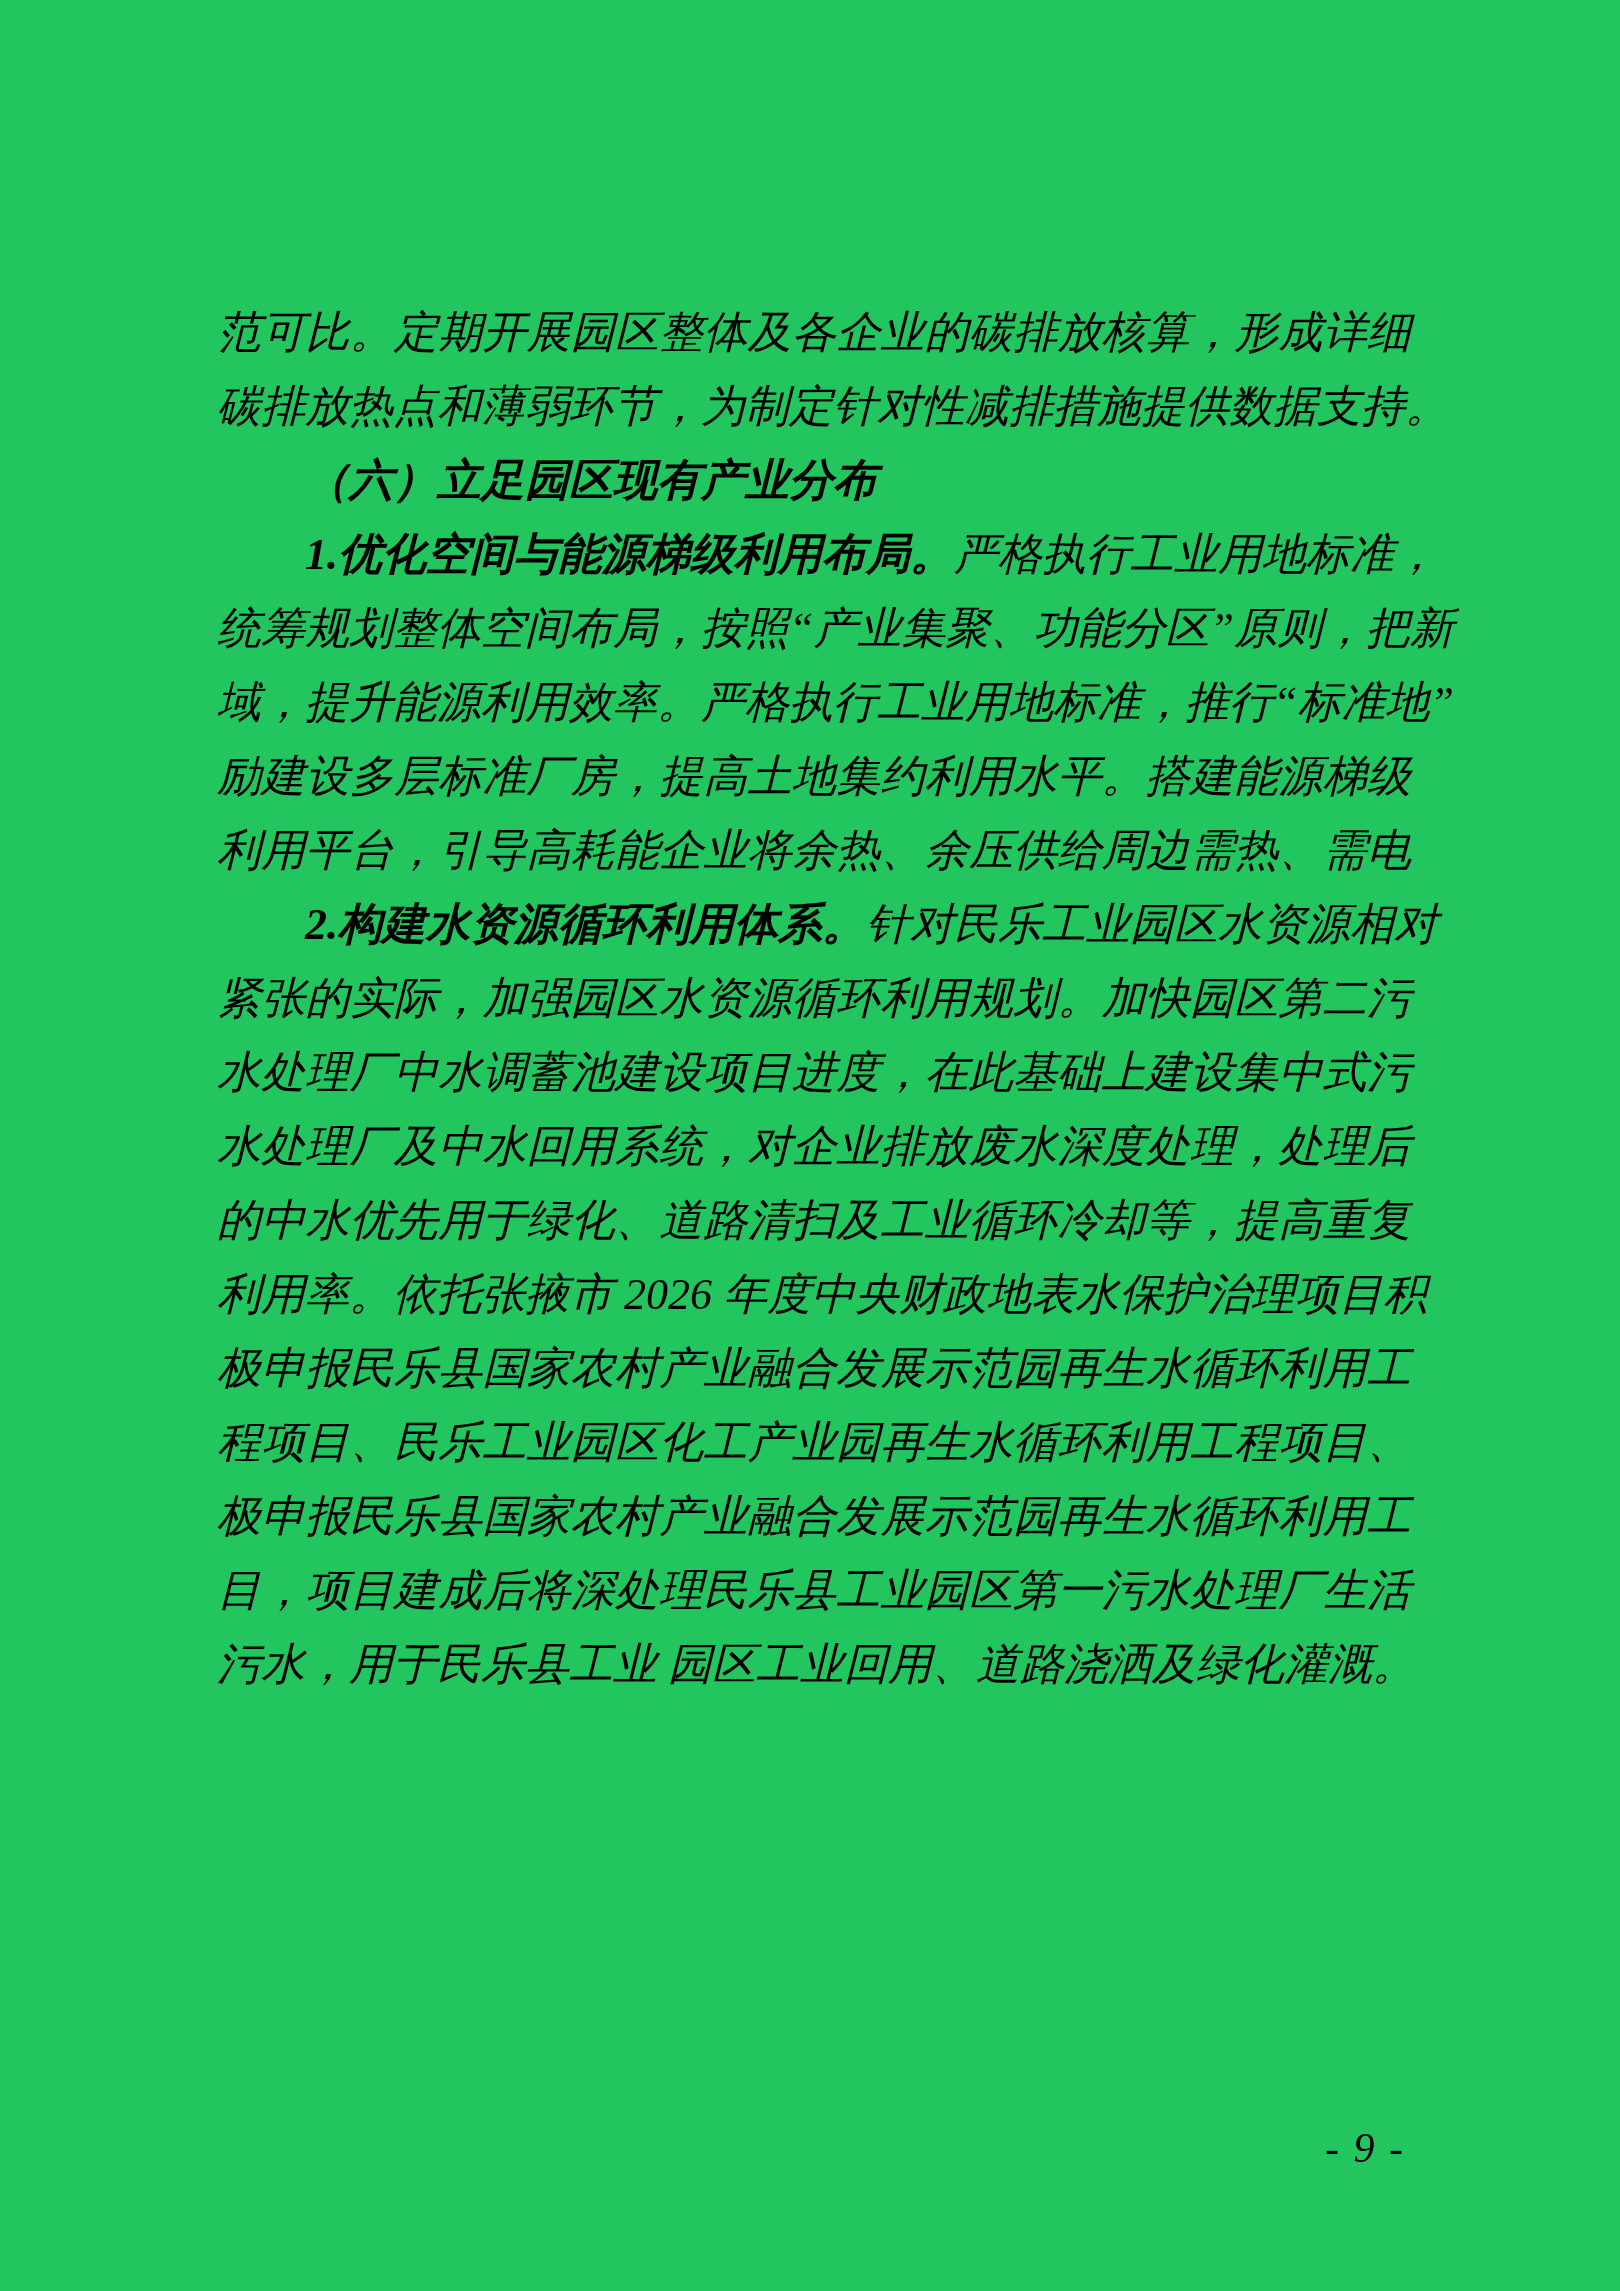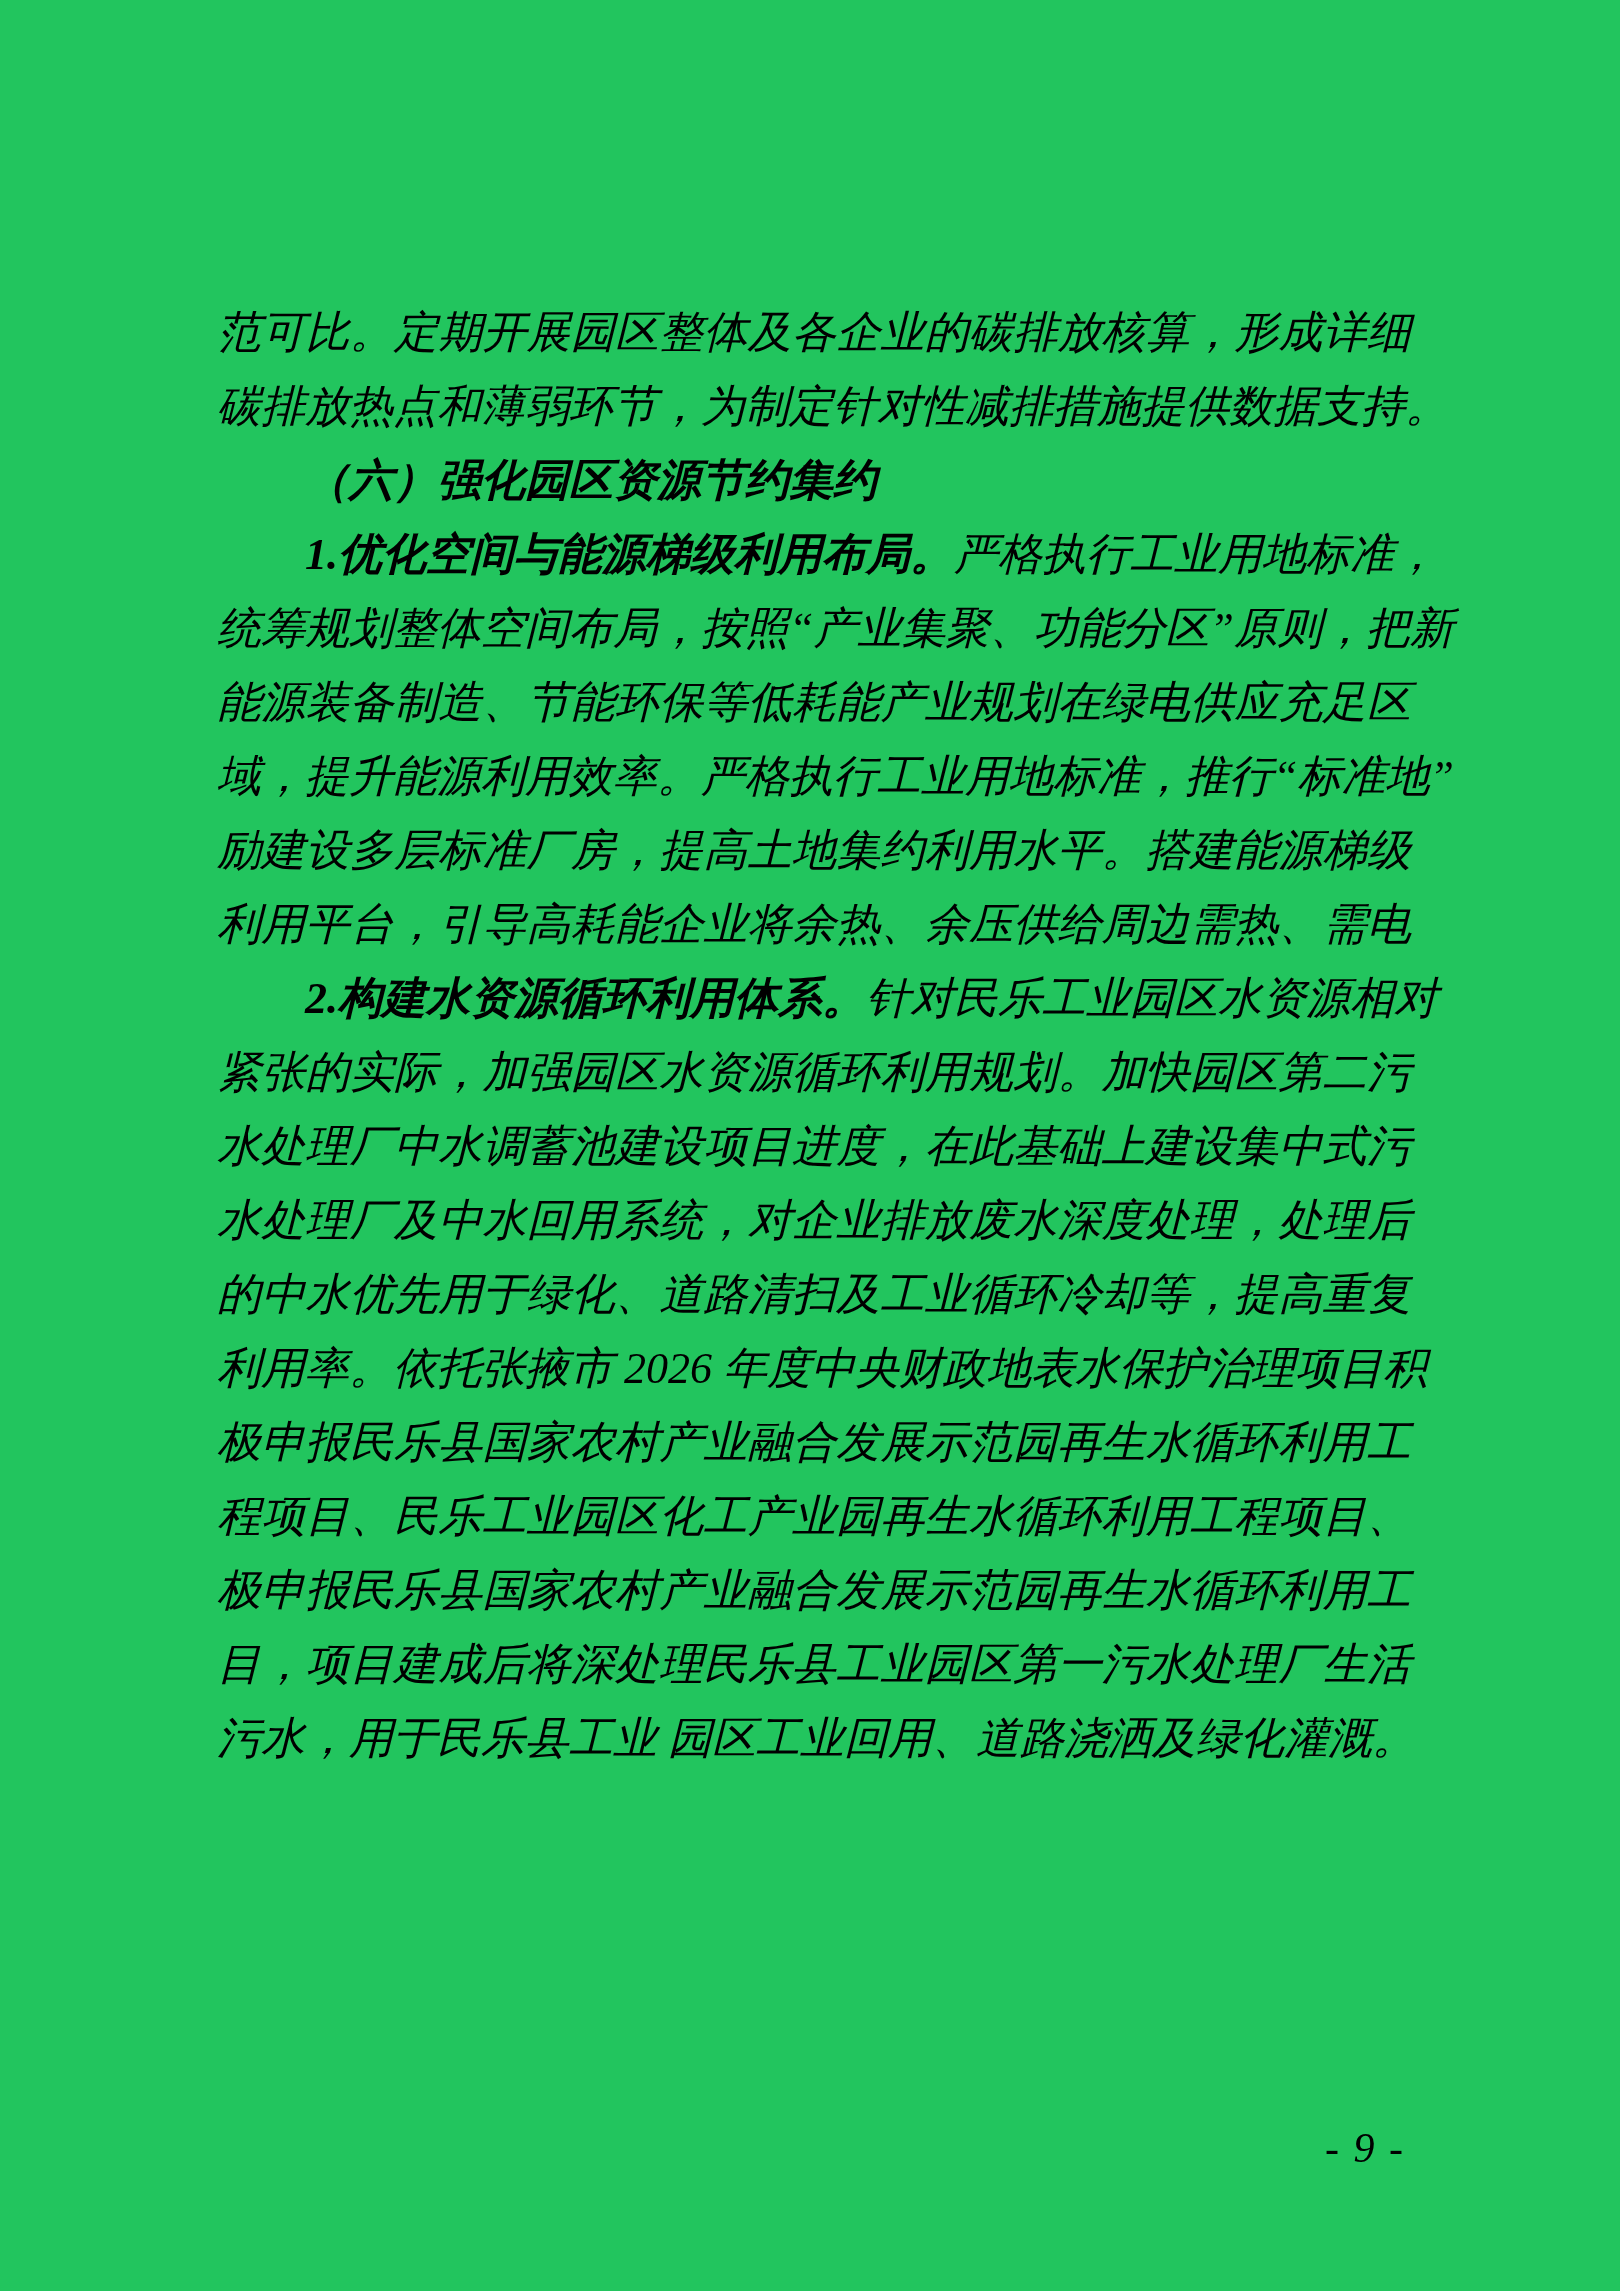--- a/index.html
+++ b/index.html
@@ -54,25 +54,24 @@
 </style>
 </head>
 <body>
 
 <div class="page">
   <div class="text-block">
 
     <div class="line"><span>范可比。定期开展园区整体及各企业的碳排放核算，形成详细</span></div>
     <div class="line pend"><span>碳排放热点和薄弱环节，为制定针对性减排措施提供数据支持。</span></div>
 
-    <div class="line pend indent"><span class="b">（六）强化园区资源节约集约</span></div>
+    <div class="line pend indent"><span class="b">（六）立足园区现有产业分布</span></div>
 
     <div class="line indent"><span class="b">1.优化空间与能源梯级利用布局。</span><span>严格执行工业用地标准，</span></div>
     <div class="line"><span>统筹规划整体空间布局，按照“产业集聚、功能分区”原则，把新</span></div>
-    <div class="line"><span>能源装备制造、节能环保等低耗能产业规划在绿电供应充足区</span></div>
     <div class="line"><span>域，提升能源利用效率。严格执行工业用地标准，推行“标准地”</span></div>
     <div class="line"><span>励建设多层标准厂房，提高土地集约利用水平。搭建能源梯级</span></div>
     <div class="line"><span>利用平台，引导高耗能企业将余热、余压供给周边需热、需电</span></div>
 
     <div class="line indent"><span class="b">2.构建水资源循环利用体系。</span><span>针对民乐工业园区水资源相对</span></div>
     <div class="line"><span>紧张的实际，加强园区水资源循环利用规划。加快园区第二污</span></div>
     <div class="line"><span>水处理厂中水调蓄池建设项目进度，在此基础上建设集中式污</span></div>
     <div class="line"><span>水处理厂及中水回用系统，对企业排放废水深度处理，处理后</span></div>
     <div class="line"><span>的中水优先用于绿化、道路清扫及工业循环冷却等，提高重复</span></div>
     <div class="line"><span>利用率。依托张掖市 2026 年度中央财政地表水保护治理项目积</span></div>

